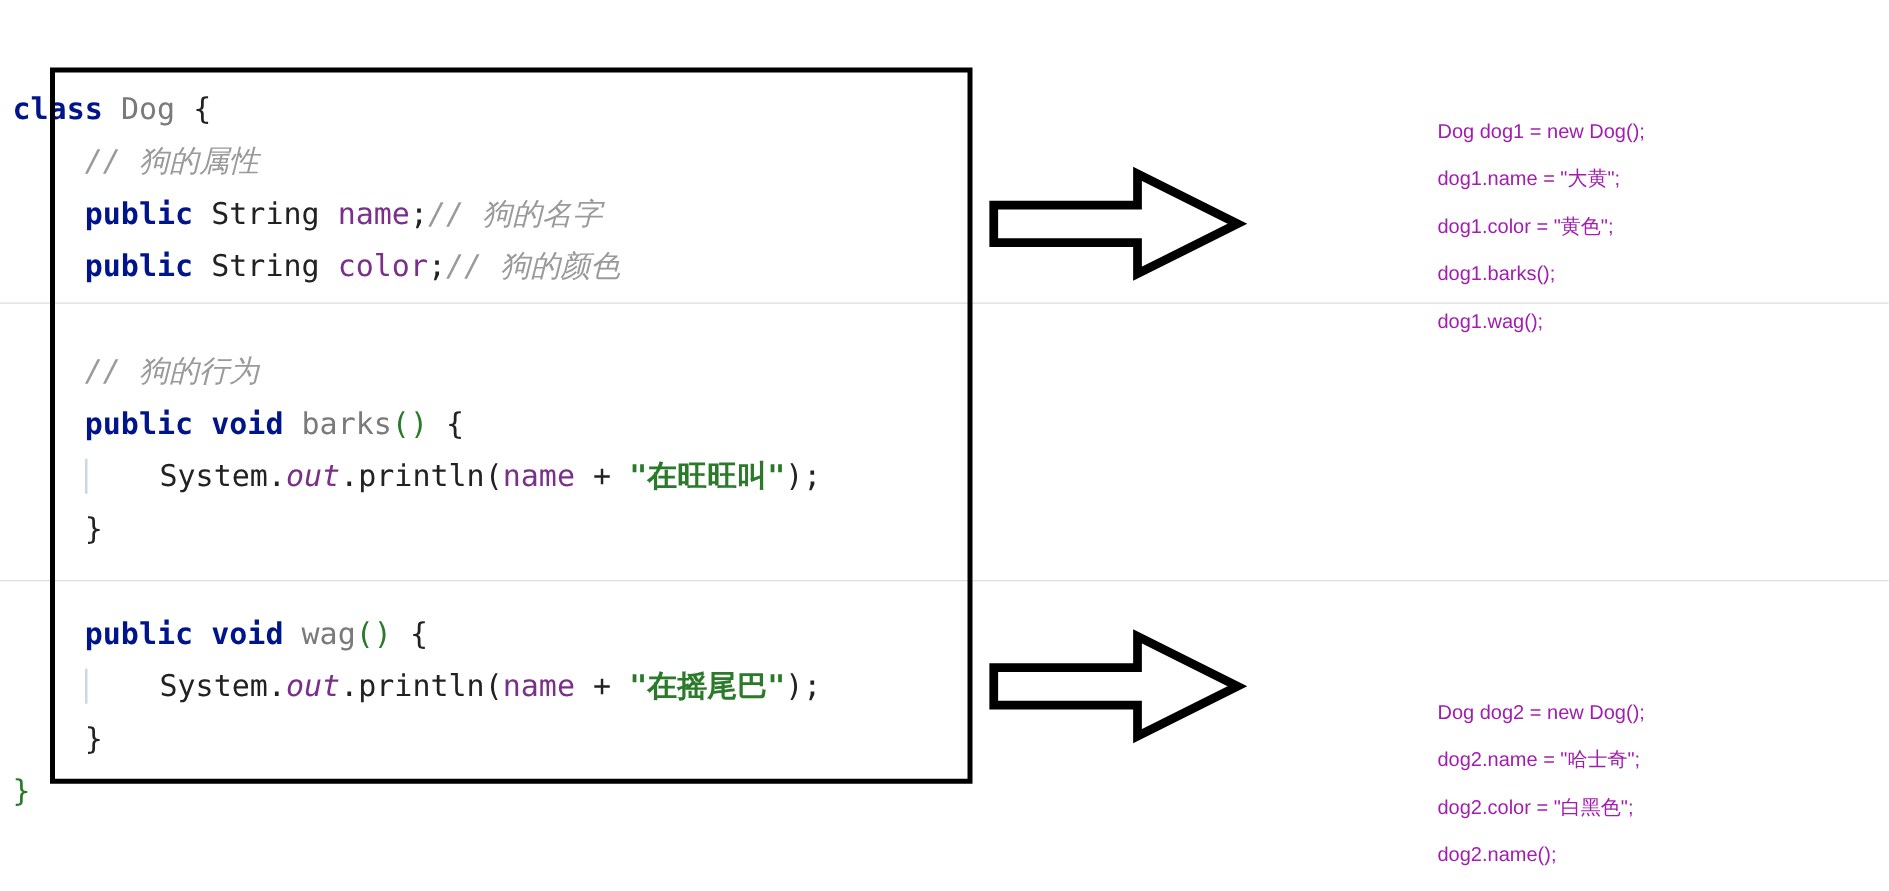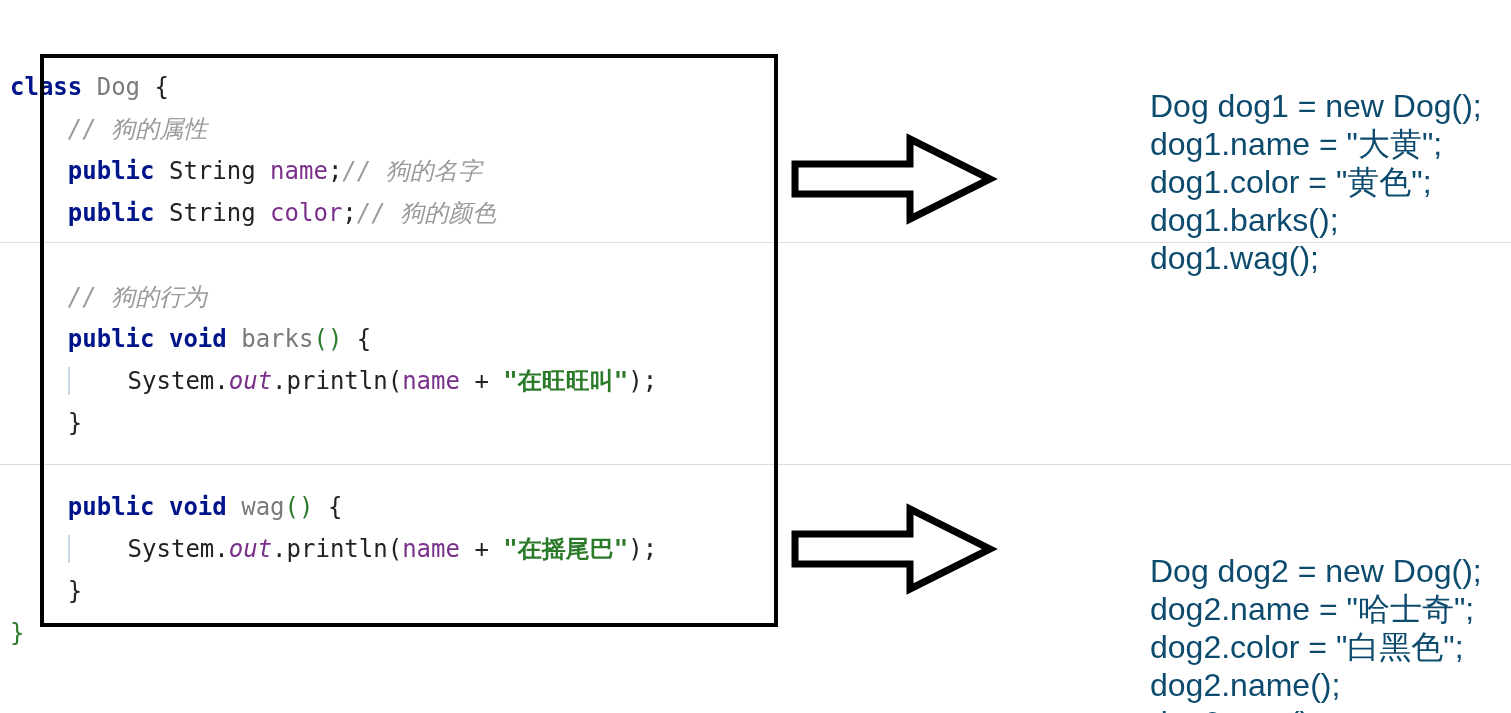--- a/index.html
+++ b/index.html
@@ -63,23 +63,23 @@
   }
 
   .arrow {
     position: absolute;
   }
   .arrow svg { display: block; }
 
   .usage {
     position: absolute;
     font-family: Arial, "Helvetica Neue", sans-serif;
-    font-size: 32px;
+    font-size: 16px;
     line-height: 38px;
-    color: #0c4a6e;
+    color: #a21caf;
     white-space: pre;
   }
 </style>
 </head>
 <body>
 
 <div class="canvas">
 
   <div class="hr" style="top:218px;"></div>
   <div class="hr" style="top:440px;"></div>

